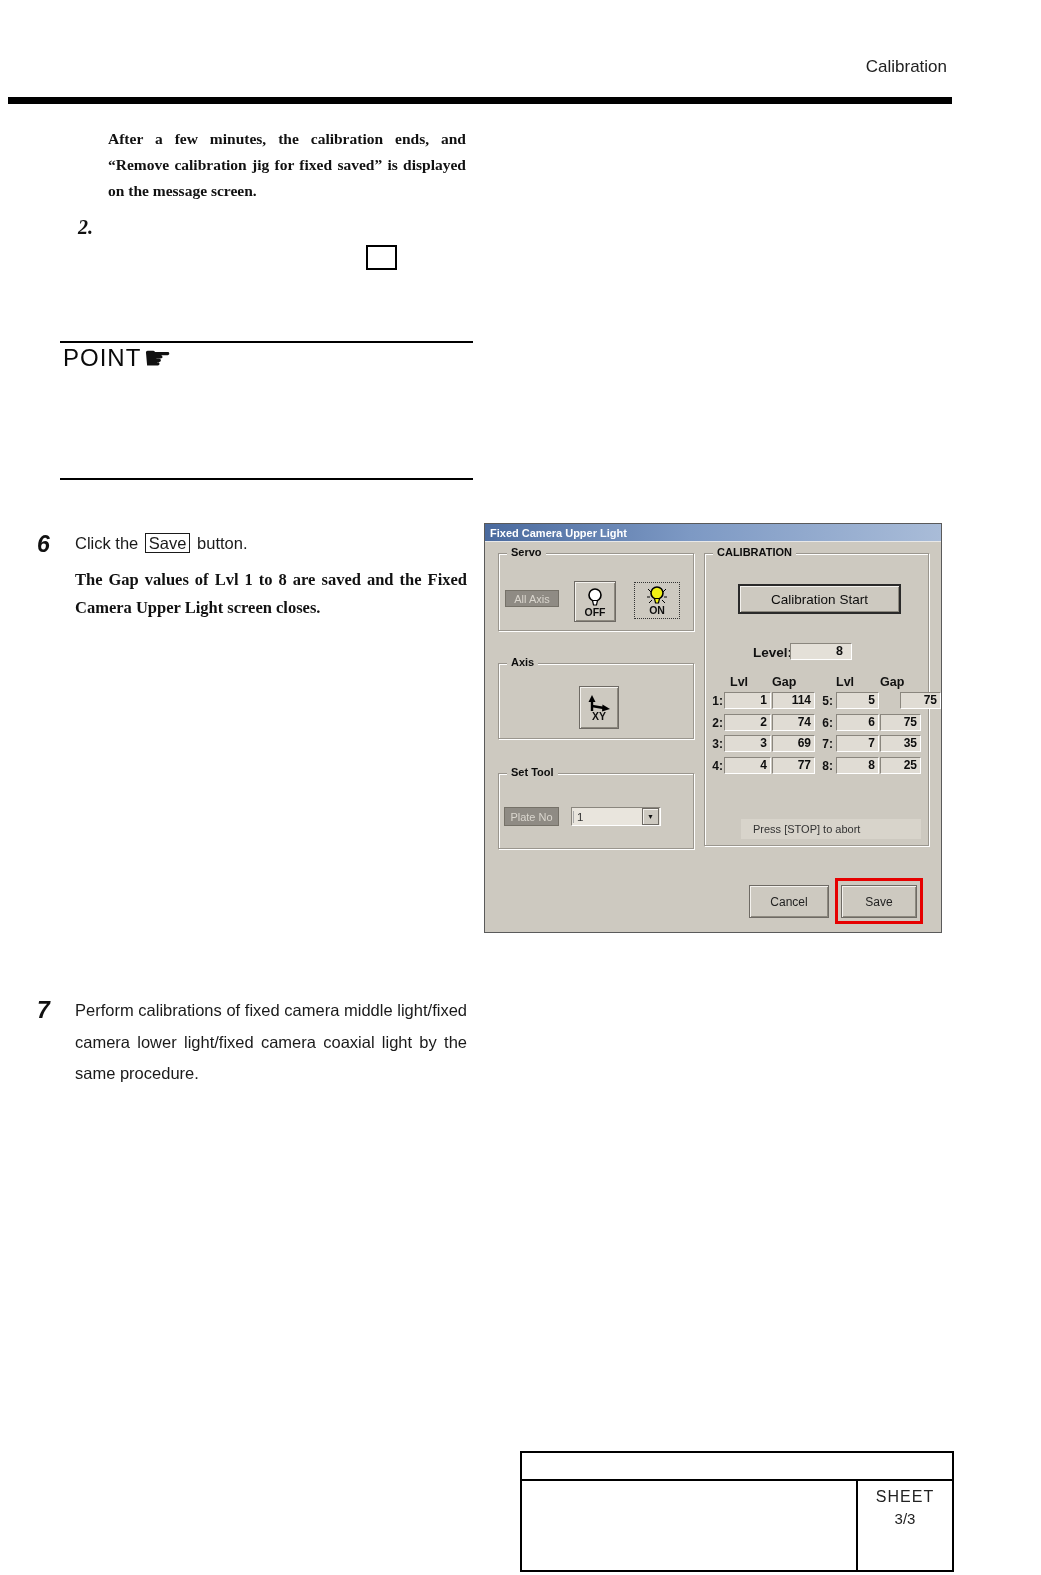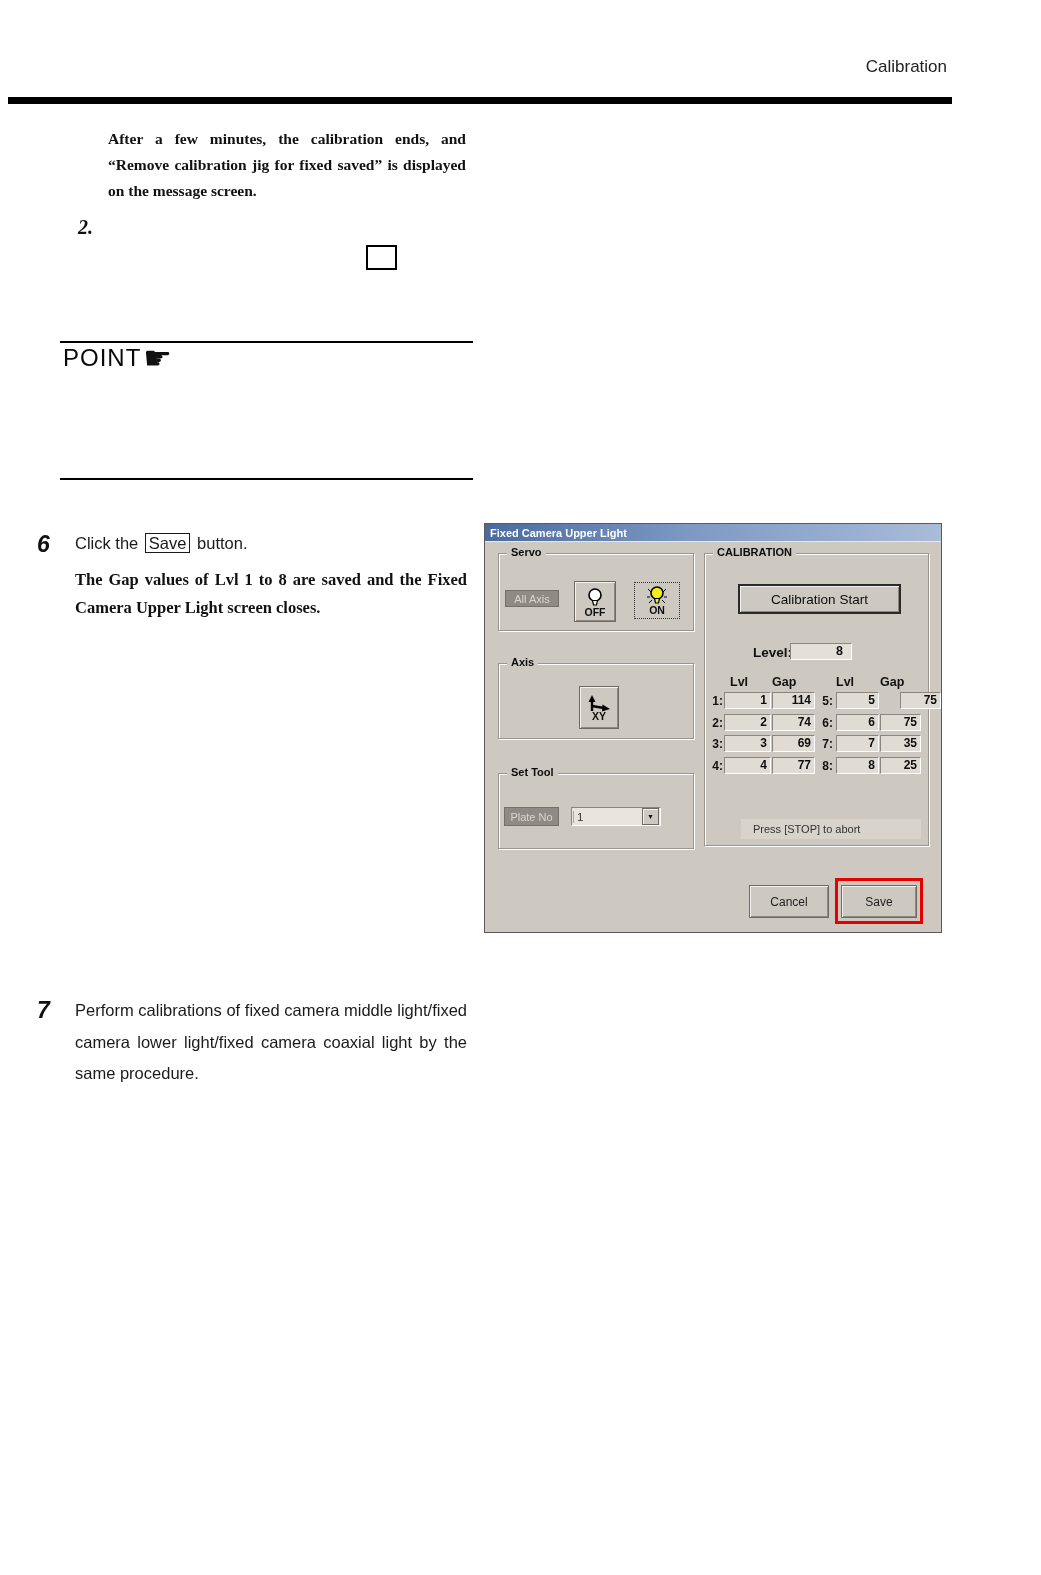--- a/index.html
+++ b/index.html
@@ -240,14 +240,24 @@
     <div class="abort-bar">Press [STOP] to abort</div>
 
     <button class="win-btn cancel-btn">Cancel</button>
     <div class="save-annot"></div>
     <button class="win-btn save-btn">Save</button>
   </div>
 
   <div class="step-num" style="top:997px;">7</div>
   <p class="step7-text">Perform calibrations of fixed camera middle light/fixed camera lower light/fixed camera coaxial light by the same procedure.</p>
 
+  <div class="footer-table">
+    <div class="ft-row1"></div>
+    <div class="ft-row2">
+      <div class="ft-left"></div>
+      <div class="ft-right">
+        <div class="ft-sheet">SHEET</div>
+        <div class="ft-val">3/3</div>
+      </div>
+    </div>
+  </div>
 
 </div>
 
 </body></html>

